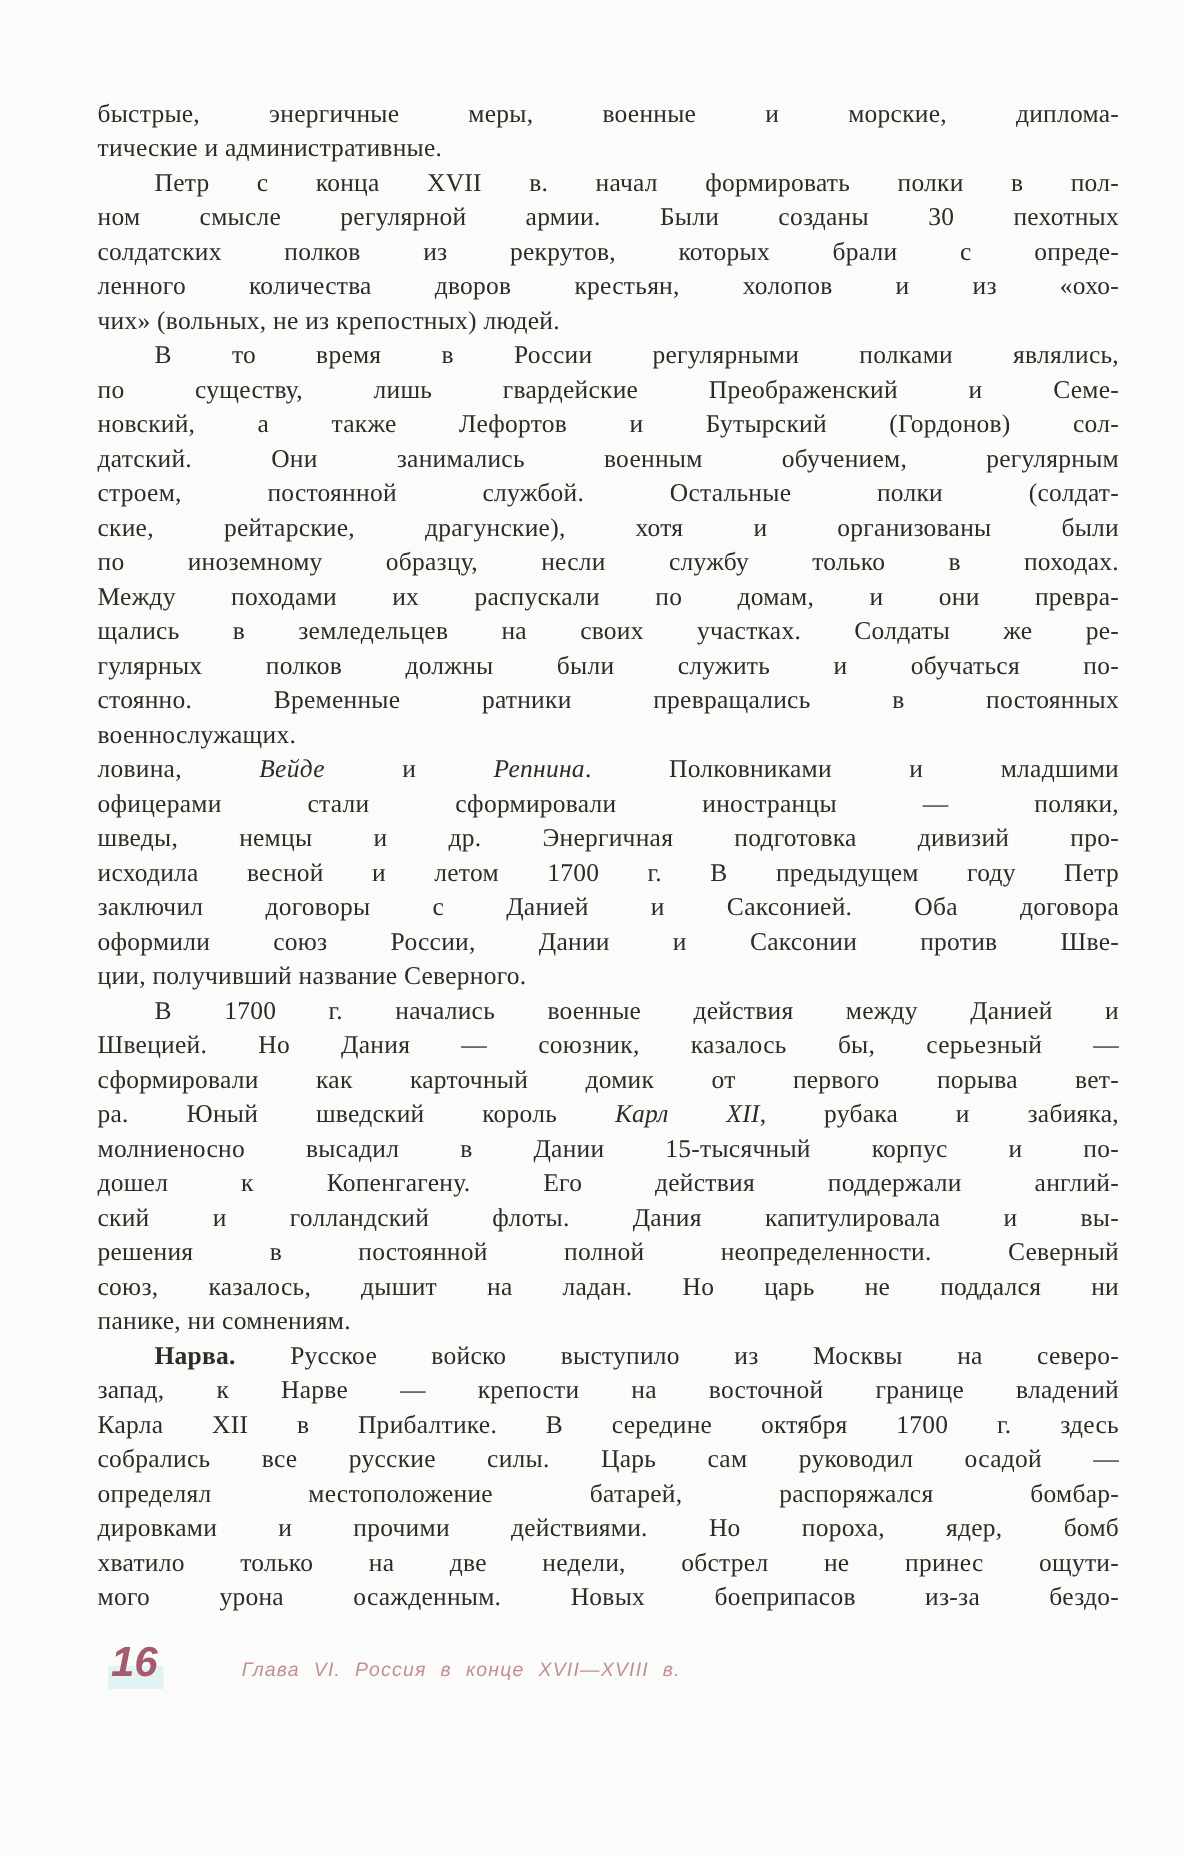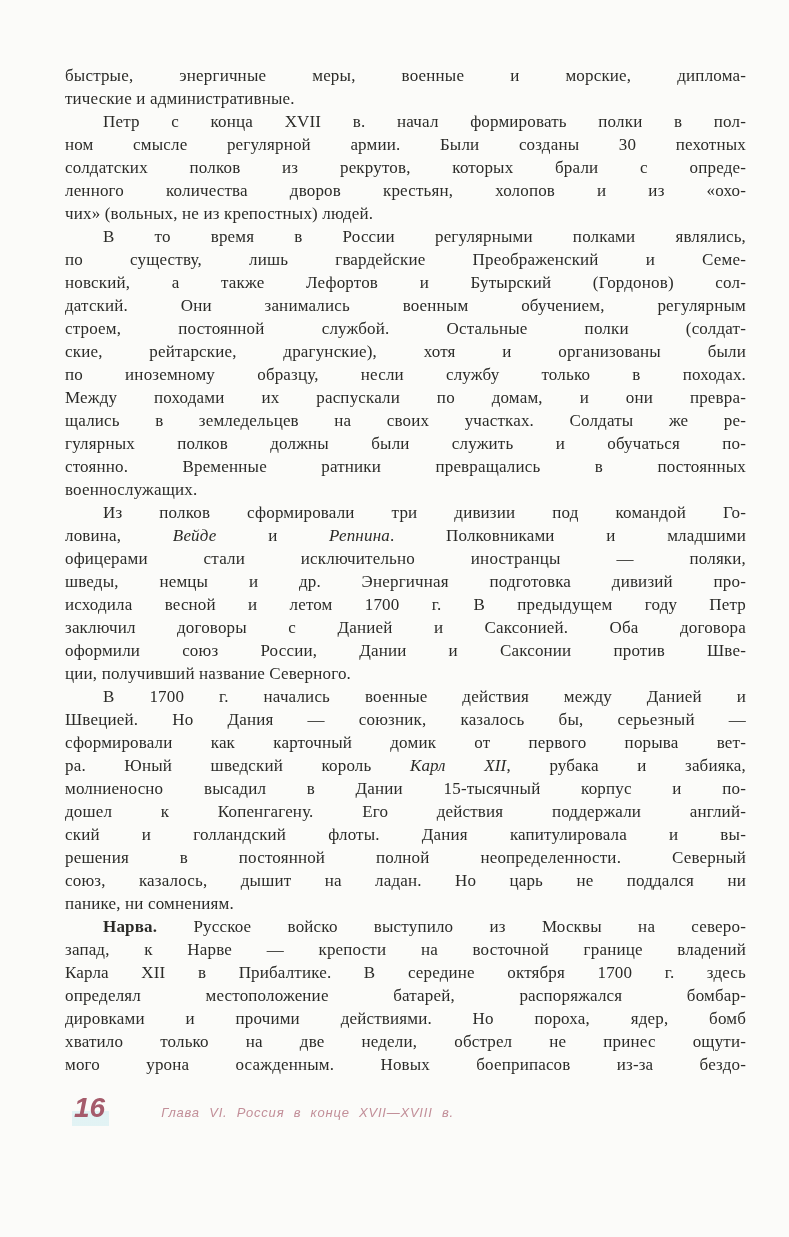--- a/index.html
+++ b/index.html
@@ -94,23 +94,22 @@
         <div class="line"><span>строем, постоянной службой. Остальные полки (солдат-</span></div>
         <div class="line"><span>ские, рейтарские, драгунские), хотя и организованы были</span></div>
         <div class="line"><span>по иноземному образцу, несли службу только в походах.</span></div>
         <div class="line"><span>Между походами их распускали по домам, и они превра-</span></div>
         <div class="line"><span>щались в земледельцев на своих участках. Солдаты же ре-</span></div>
         <div class="line"><span>гулярных полков должны были служить и обучаться по-</span></div>
         <div class="line"><span>стоянно. Временные ратники превращались в постоянных</span></div>
         <div class="line line-end"><span>военнослужащих.</span></div>
       </div>
       <div class="paragraph">
-        <div class="line indent"><span>Из полков сформировали три дивизии под командой Го-</span></div>
         <div class="line"><span>ловина, </span><span class="seg-i">Вейде</span><span> и </span><span class="seg-i">Репнина</span><span>. Полковниками и младшими</span></div>
-        <div class="line"><span>офицерами стали исключительно иностранцы — поляки,</span></div>
+        <div class="line"><span>офицерами стали сформировали иностранцы — поляки,</span></div>
         <div class="line"><span>шведы, немцы и др. Энергичная подготовка дивизий про-</span></div>
         <div class="line"><span>исходила весной и летом 1700 г. В предыдущем году Петр</span></div>
         <div class="line"><span>заключил договоры с Данией и Саксонией. Оба договора</span></div>
         <div class="line"><span>оформили союз России, Дании и Саксонии против Шве-</span></div>
         <div class="line line-end"><span>ции, получивший название Северного.</span></div>
       </div>
       <div class="paragraph">
         <div class="line indent"><span>В 1700 г. начались военные действия между Данией и</span></div>
         <div class="line"><span>Швецией. Но Дания — союзник, казалось бы, серьезный —</span></div>
         <div class="line"><span>сформировали как карточный домик от первого порыва вет-</span></div>
@@ -119,20 +118,21 @@
         <div class="line"><span>дошел к Копенгагену. Его действия поддержали англий-</span></div>
         <div class="line"><span>ский и голландский флоты. Дания капитулировала и вы-</span></div>
         <div class="line"><span>решения в постоянной полной неопределенности. Северный</span></div>
         <div class="line"><span>союз, казалось, дышит на ладан. Но царь не поддался ни</span></div>
         <div class="line line-end"><span>панике, ни сомнениям.</span></div>
       </div>
       <div class="paragraph">
         <div class="line indent"><span class="seg-b">Нарва.</span><span> Русское войско выступило из Москвы на северо-</span></div>
         <div class="line"><span>запад, к Нарве — крепости на восточной границе владений</span></div>
         <div class="line"><span>Карла XII в Прибалтике. В середине октября 1700 г. здесь</span></div>
+        <div class="line"><span>собрались все русские силы. Царь сам руководил осадой —</span></div>
         <div class="line"><span>определял местоположение батарей, распоряжался бомбар-</span></div>
         <div class="line"><span>дировками и прочими действиями. Но пороха, ядер, бомб</span></div>
         <div class="line"><span>хватило только на две недели, обстрел не принес ощути-</span></div>
         <div class="line"><span>мого урона осажденным. Новых боеприпасов из-за бездо-</span></div>
       </div>
     </div>
   <div class="footer">
     <span class="page-number">16</span>
     <span class="chapter-title">Глава VI. Россия в конце XVII—XVIII в.</span>
   </div>

